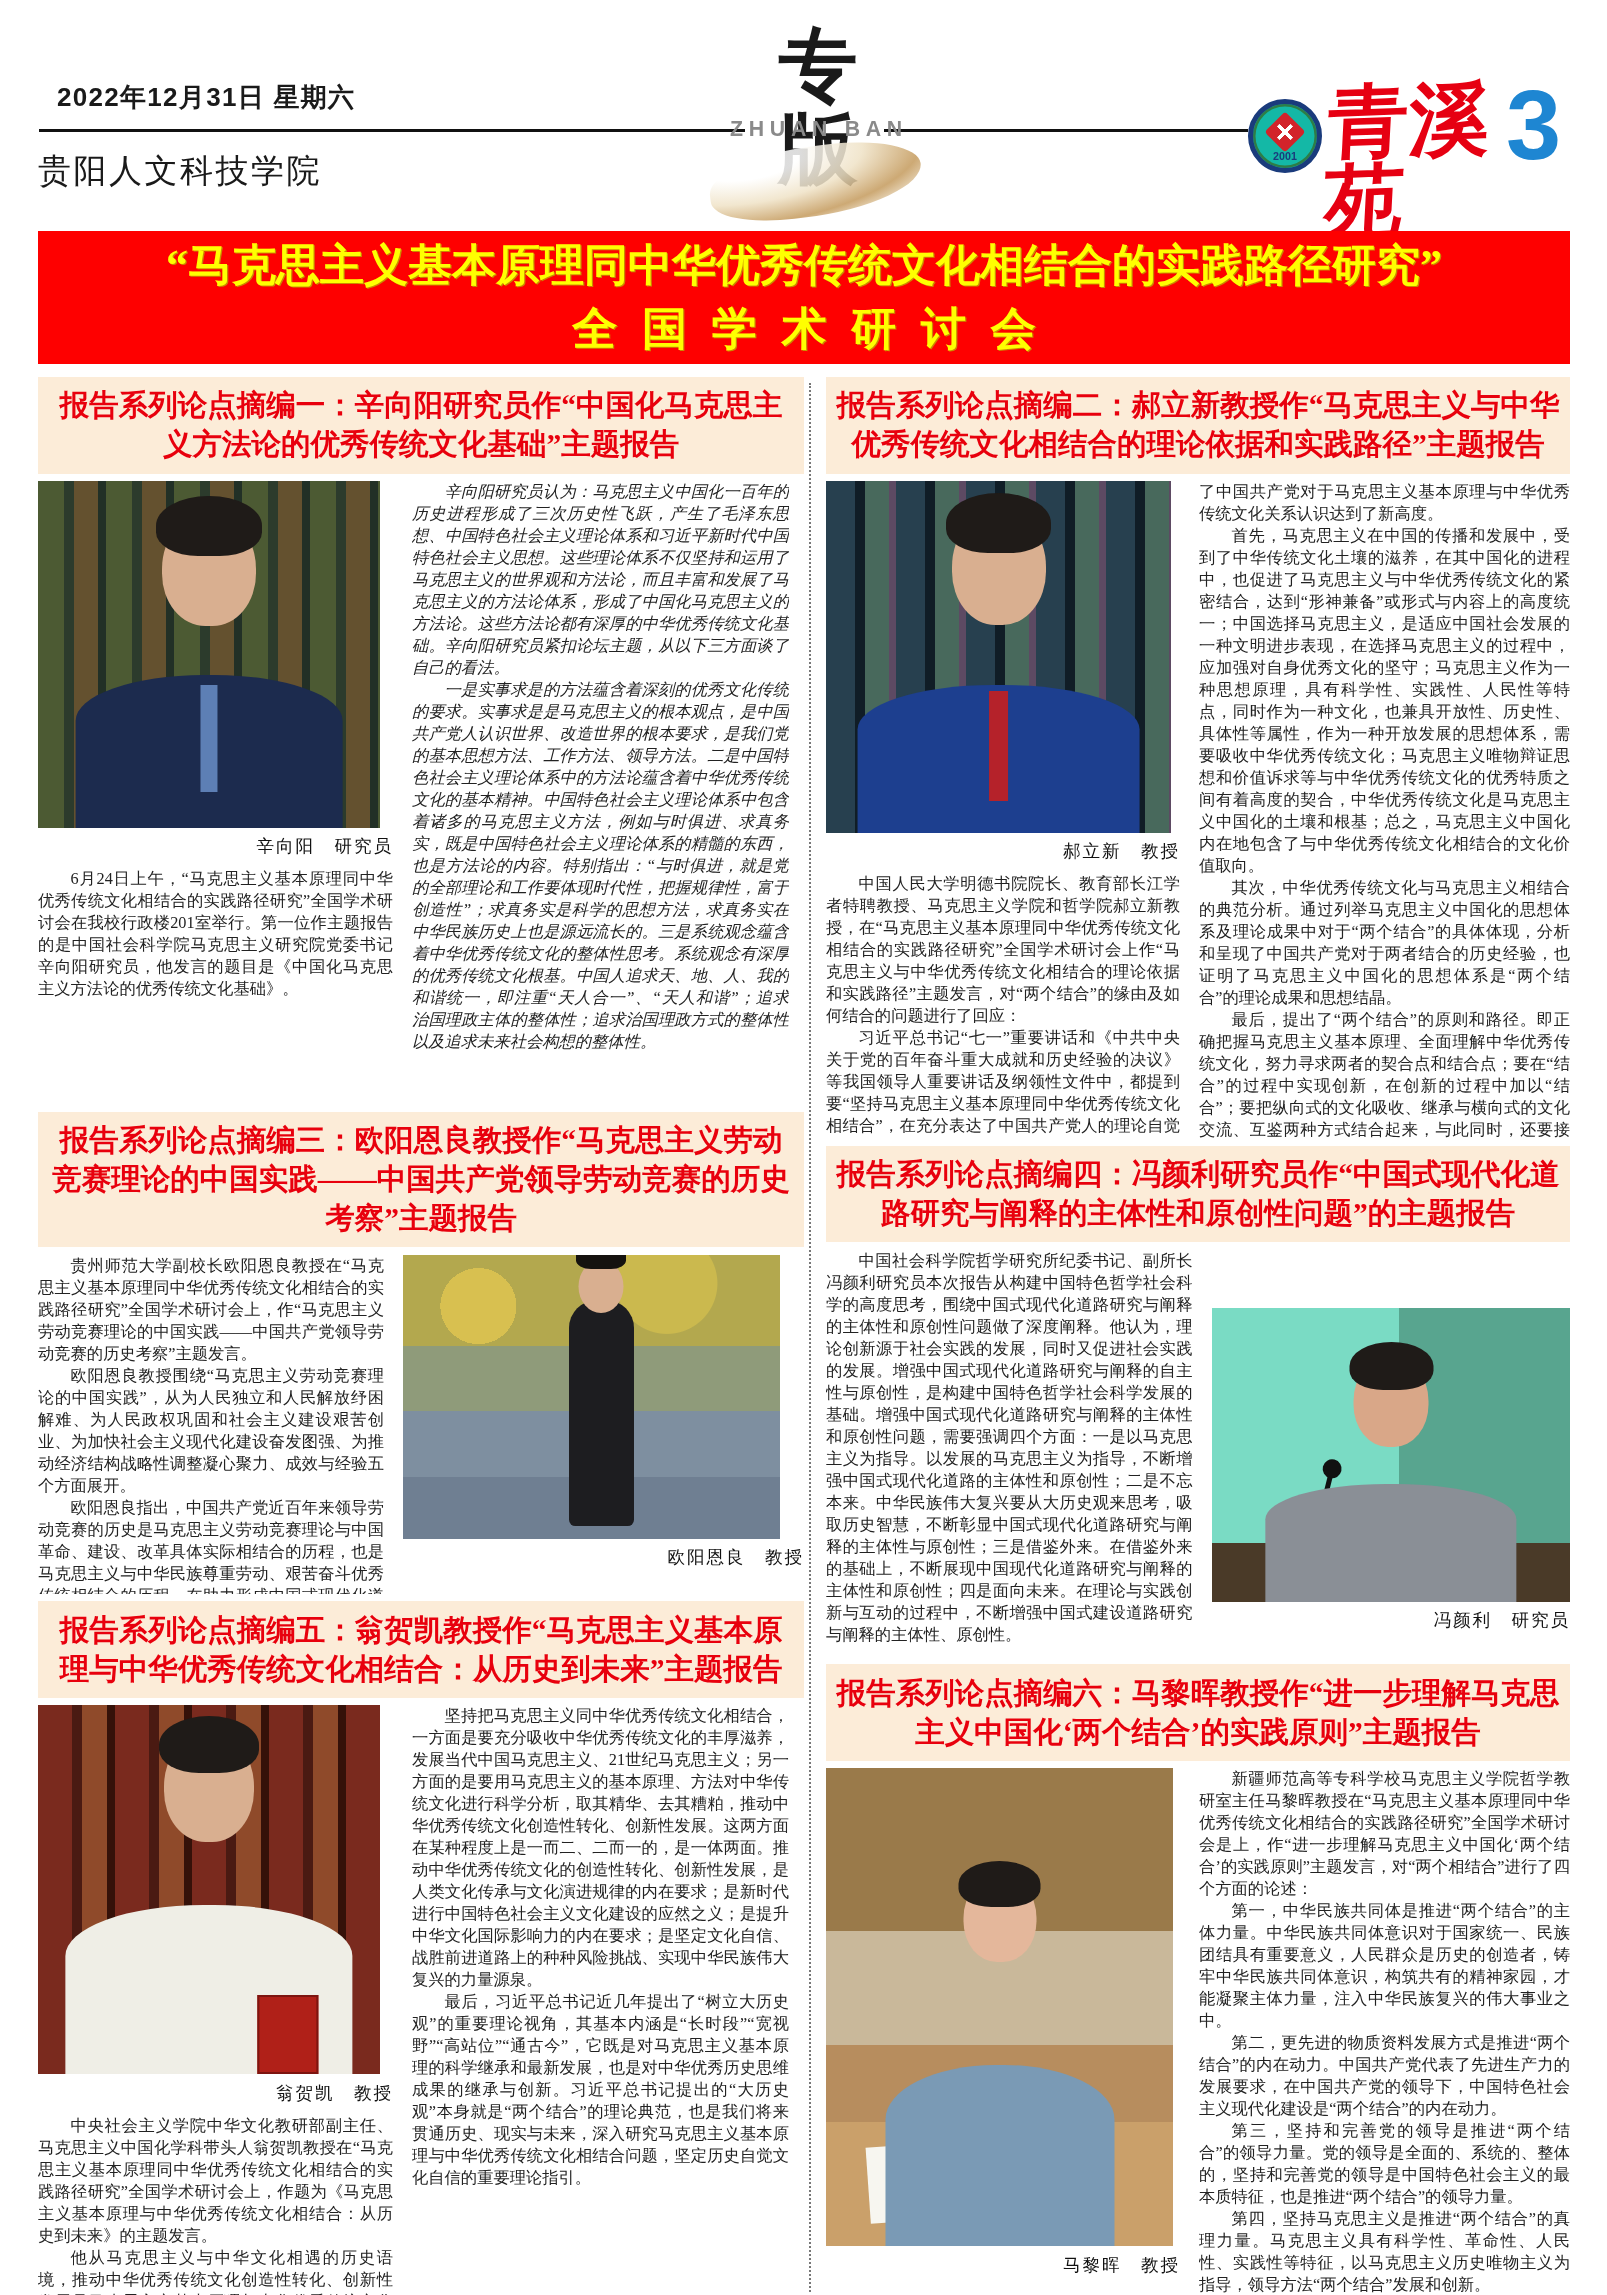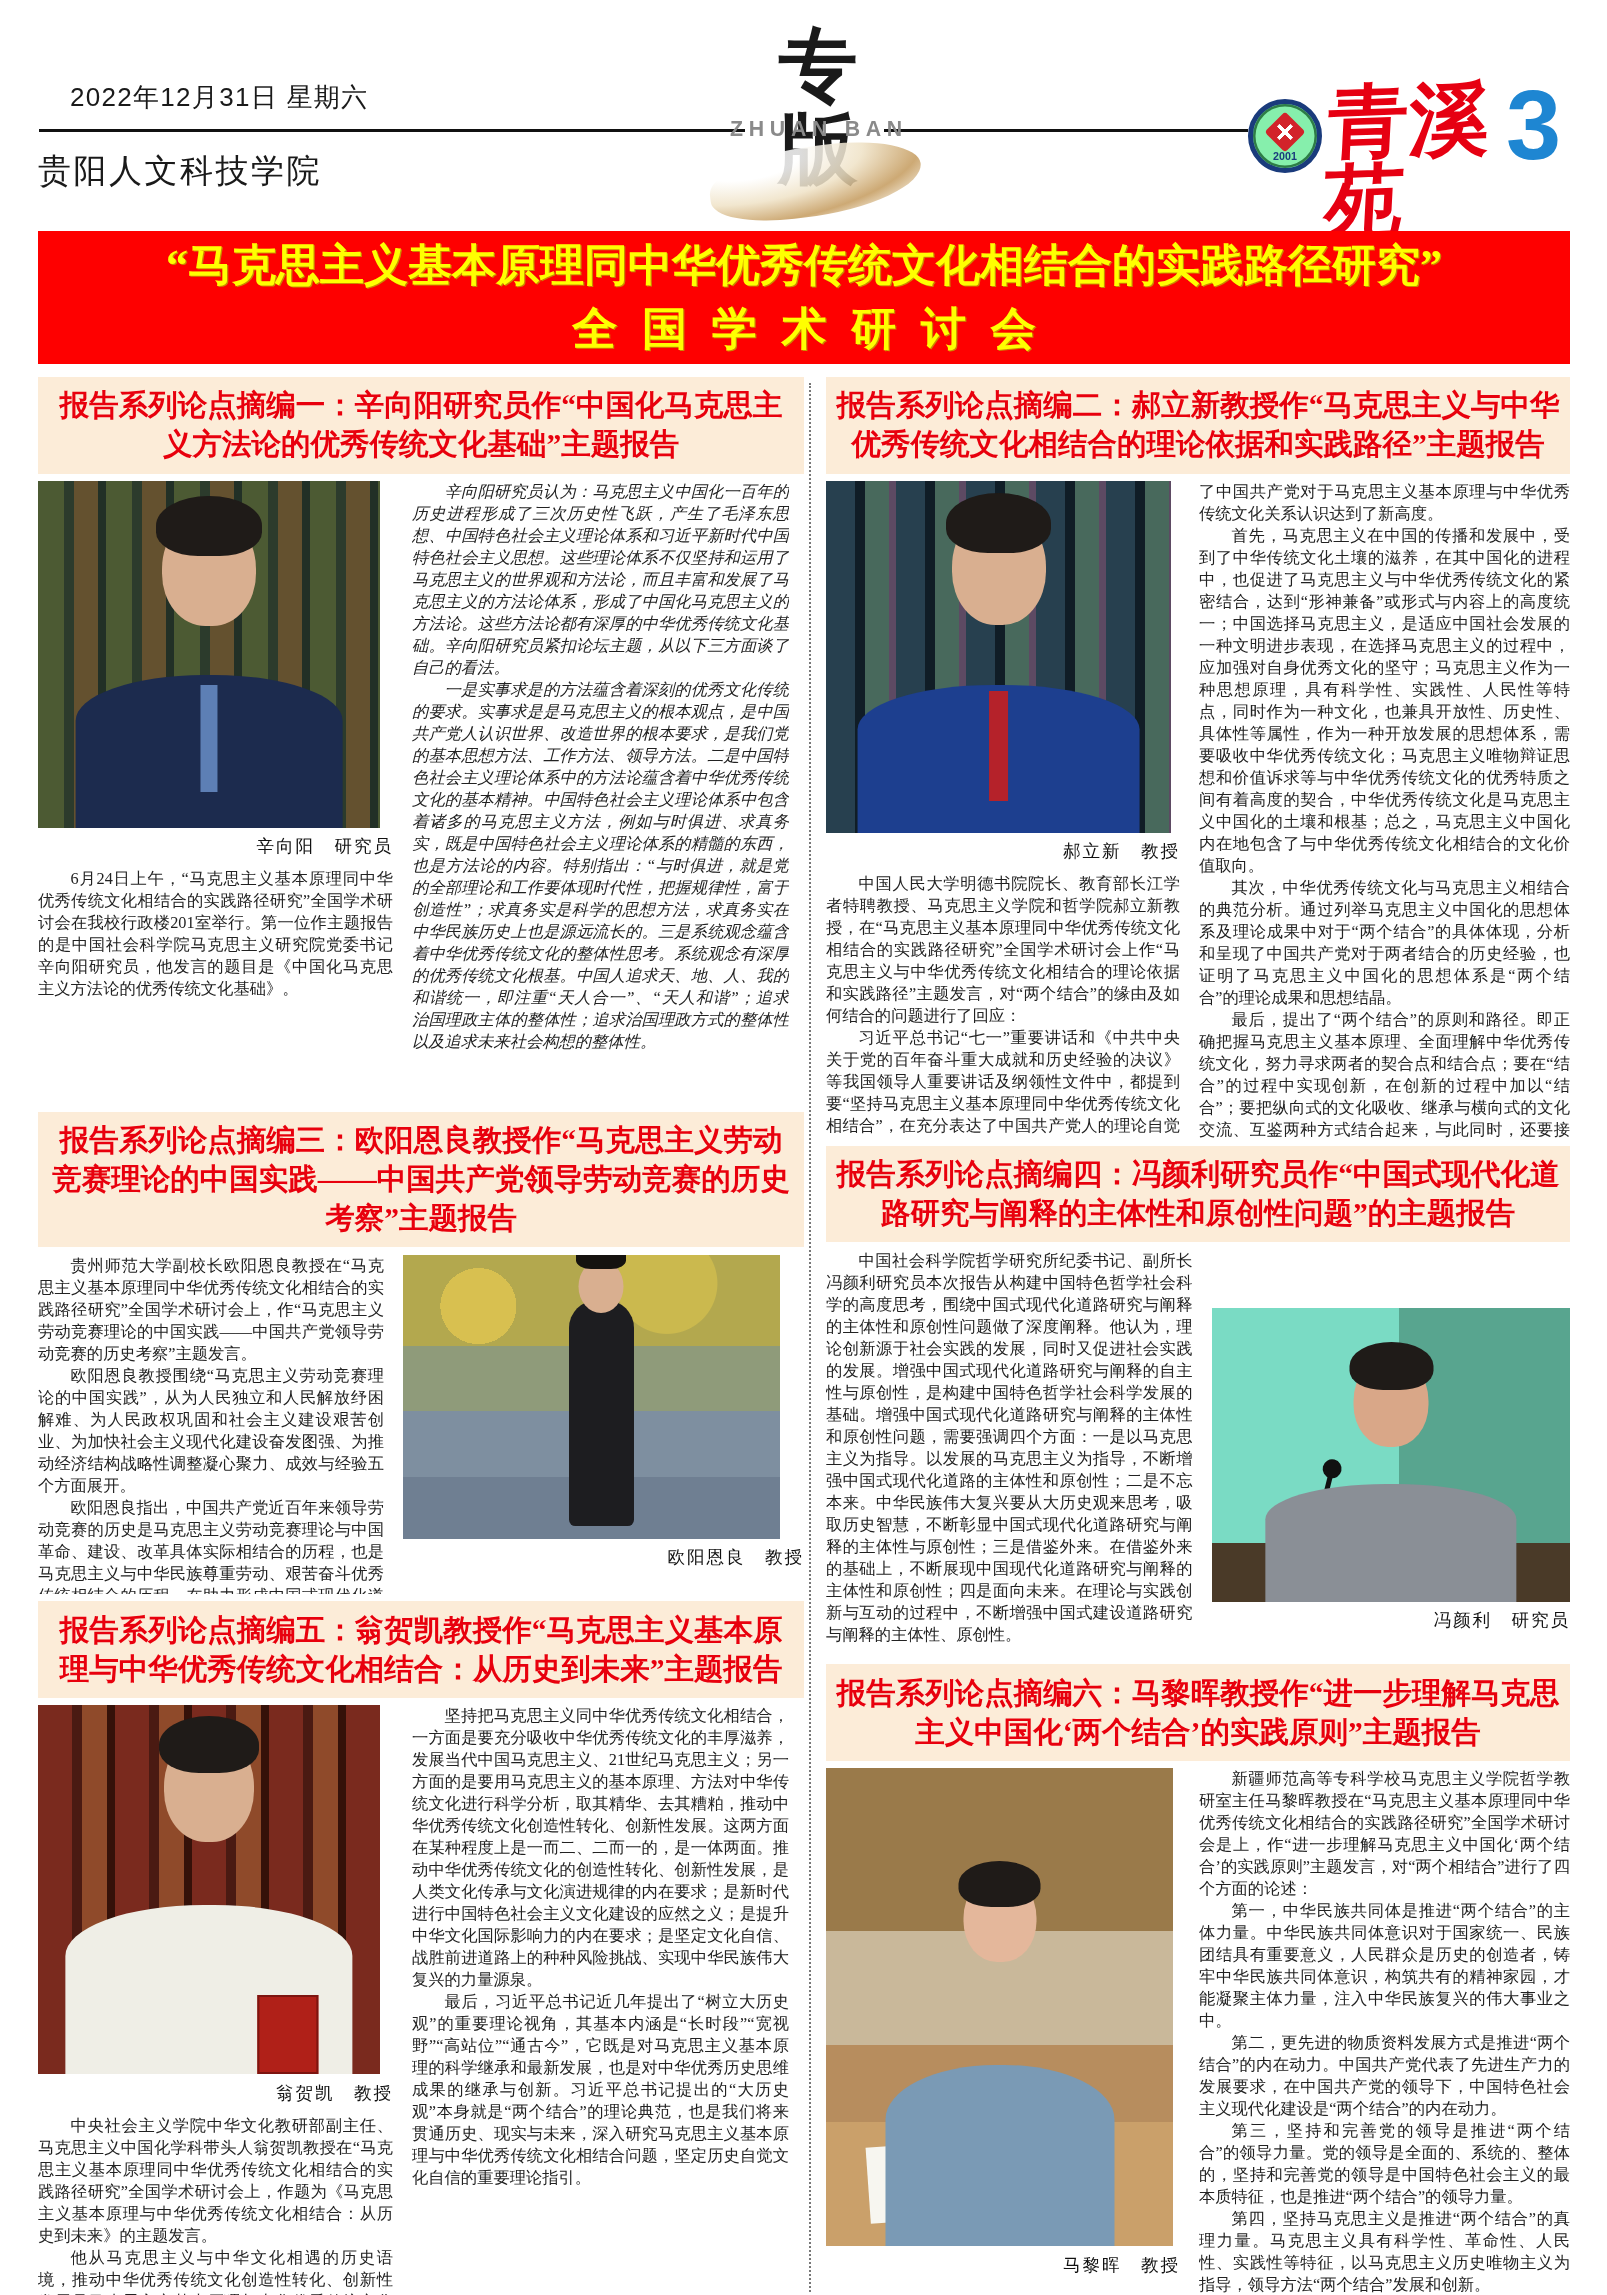--- a/index.html
+++ b/index.html
@@ -2,35 +2,35 @@
 <html style="font-size:10px"><head>
 <meta charset="utf-8">
 <style>
   html,body{margin:0;padding:0;background:#ffffff;}
   body{width:1607px;height:2295px;position:relative;overflow:hidden;
        font-family:"Liberation Serif","DejaVu Serif",serif;color:#1a1a1a;}
   .page{position:absolute;inset:0;background:#fff;}
 
   
   .mast{position:absolute;left:0;top:0;width:1607px;height:226px;}
-  .date{position:absolute;left:70px;top:80px;font-family:"Liberation Sans","DejaVu Sans",sans-serif;
-        font-weight:normal;font-size:26px;letter-spacing:1.3px;}
+  .date{position:absolute;left:57px;top:80px;font-family:"Liberation Sans","DejaVu Sans",sans-serif;
+        font-weight:bold;font-size:26px;letter-spacing:1.3px;}
   .rule-left{position:absolute;left:39px;top:129px;width:706px;height:2.5px;background:#111;}
   .rule-right{position:absolute;left:884px;top:129px;width:364px;height:2.5px;background:#111;}
   .institution{position:absolute;left:38px;top:149px;font-size:33px;letter-spacing:2.5px;}
   .edition{position:absolute;left:746px;top:25px;width:144px;text-align:center;
            font-family:"Liberation Sans","DejaVu Sans",sans-serif;font-weight:900;font-size:79px;line-height:1.05;}
   .edition-pinyin{position:absolute;left:728px;top:117px;width:182px;text-align:center;color:#8a8a8a;
            font-family:"Liberation Sans","DejaVu Sans",sans-serif;font-weight:bold;font-size:21.3px;letter-spacing:5.7px;}
   .swoosh{position:absolute;left:709px;top:146px;width:213px;height:70px;border-radius:55% 45% 60% 40%;
           transform:rotate(-7deg);
           background:radial-gradient(ellipse at 18% 8%,#ffffff 22%,#efe2c6 48%,#c49a5c 72%,#f7efdf 90%);
           opacity:.85;}
   .logo{position:absolute;left:1248px;top:99px;width:74px;height:74px;border-radius:50%;
-        border:5.7px solid #1a3b7c;background:#86efac;box-sizing:border-box;
+        border:5.7px solid #1a3b7c;background:#14b8a6;box-sizing:border-box;
         box-shadow:inset 0 0 0 2.5px #2e7d46;}
   .logo-emblem{position:absolute;left:50%;top:44%;width:29px;height:29px;transform:translate(-50%,-50%) rotate(45deg);
         background:#d2232a;border-radius:3.8px;}
   .logo-emblem:before{content:"";position:absolute;inset:5px;background:
         linear-gradient(90deg,transparent 42%,#fff 42% 58%,transparent 58%),
         linear-gradient(0deg,transparent 42%,#fff 42% 58%,transparent 58%);}
   .logo-year{position:absolute;left:0;right:0;bottom:6.3px;text-align:center;color:#1a3b7c;
         font-family:"Liberation Sans",sans-serif;font-weight:bold;font-size:10.7px;}
   .mast-title{position:absolute;left:1326px;top:80px;width:188px;color:#e60012;font-weight:900;
         font-size:80px;letter-spacing:1.3px;transform:skewX(-5deg) rotate(-2deg);line-height:1;}

